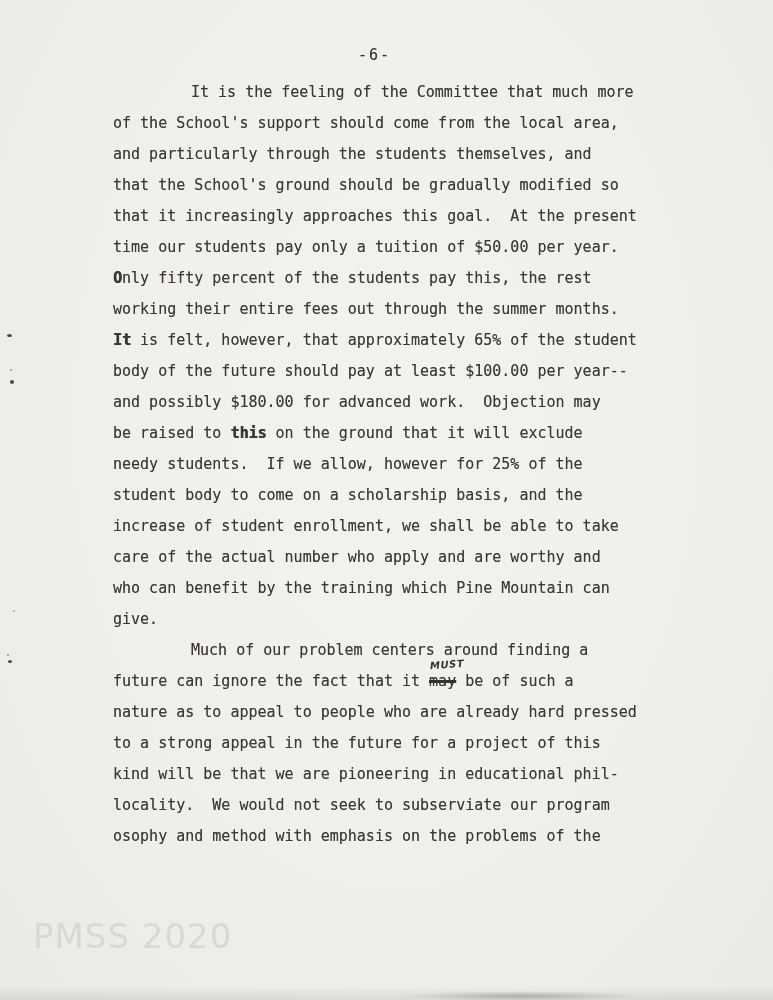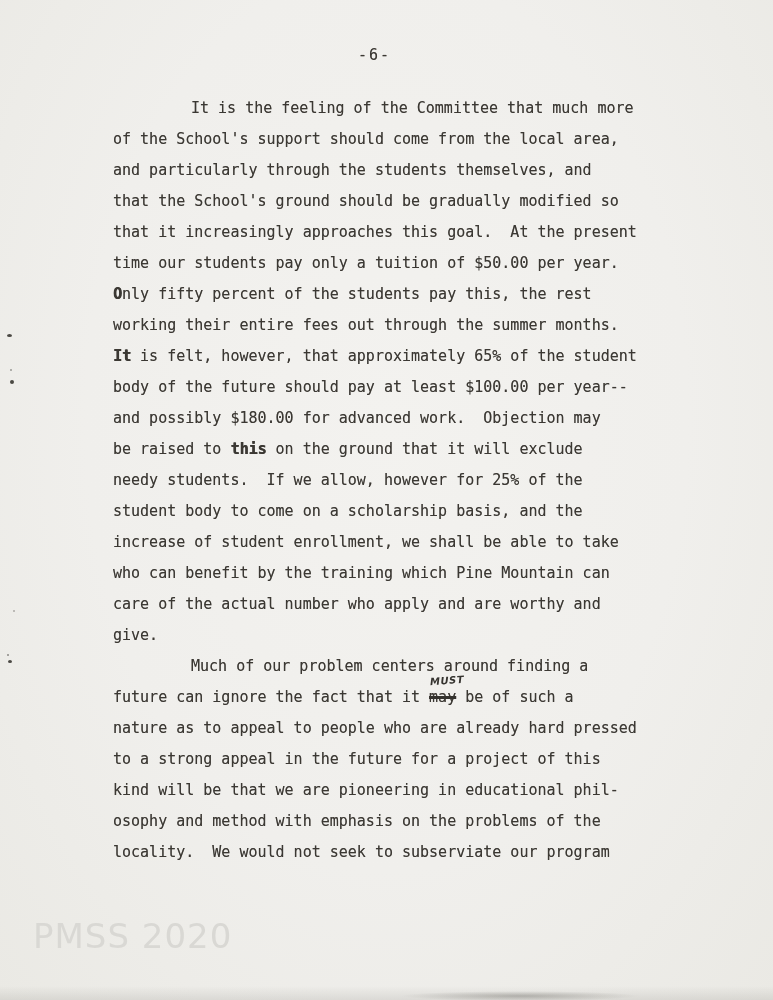--- a/index.html
+++ b/index.html
@@ -15,21 +15,21 @@
     background:linear-gradient(to bottom, rgba(0,0,0,0), rgba(90,88,82,0.13));
     pointer-events:none;
   }
   .page-number {
     position:absolute; top:46px; left:0; width:773px; text-align:center;
     transform:translateX(-12px);
     font-size:15px; letter-spacing:2px; color:#3b3833;
     text-shadow:0 0 0.5px rgba(59,56,51,0.55);
   }
   .doc {
-    position:absolute; left:113px; top:93px; width:600px;
+    position:absolute; left:113px; top:77px; width:600px;
     font-size:15px; line-height:31px; color:#3b3833;
     text-shadow:0 0 0.5px rgba(59,56,51,0.5);
   }
   .doc-line { white-space:pre; height:31px; }
   .doc-line.indent { padding-left:78px; }
   .seg { font: inherit; }
   .seg.bold { font-weight:bold; text-shadow:0.6px 0 0 currentColor; }
   .seg.strike {
     position:relative;
     text-decoration:line-through;
@@ -77,30 +77,30 @@
     <div class="doc-line"><span class="seg normal">time our students pay only a tuition of $50.00 per year.</span></div>
     <div class="doc-line"><span class="seg bold">O</span><span class="seg normal">nly fifty percent of the students pay this, the rest</span></div>
     <div class="doc-line"><span class="seg normal">working their entire fees out through the summer months.</span></div>
     <div class="doc-line"><span class="seg bold">It</span><span class="seg normal"> is felt, however, that approximately 65% of the student</span></div>
     <div class="doc-line"><span class="seg normal">body of the future should pay at least $100.00 per year--</span></div>
     <div class="doc-line"><span class="seg normal">and possibly $180.00 for advanced work.  Objection may</span></div>
     <div class="doc-line"><span class="seg normal">be raised to </span><span class="seg bold">this</span><span class="seg normal"> on the ground that it will exclude</span></div>
     <div class="doc-line"><span class="seg normal">needy students.  If we allow, however for 25% of the</span></div>
     <div class="doc-line"><span class="seg normal">student body to come on a scholarship basis, and the</span></div>
     <div class="doc-line"><span class="seg normal">increase of student enrollment, we shall be able to take</span></div>
+    <div class="doc-line"><span class="seg normal">care of the actual number who apply and are worthy and</span></div>
     <div class="doc-line"><span class="seg normal">who can benefit by the training which Pine Mountain can</span></div>
-    <div class="doc-line"><span class="seg normal">care of the actual number who apply and are worthy and</span></div>
     <div class="doc-line"><span class="seg normal">give.</span></div>
     <div class="doc-line indent"><span class="seg normal">Much of our problem centers around finding a</span></div>
     <div class="doc-line"><span class="seg normal">future can ignore the fact that it </span><span class="seg strike">may<span class="ins">MUST</span></span><span class="seg normal"> be of such a</span></div>
     <div class="doc-line"><span class="seg normal">nature as to appeal to people who are already hard pressed</span></div>
     <div class="doc-line"><span class="seg normal">to a strong appeal in the future for a project of this</span></div>
     <div class="doc-line"><span class="seg normal">kind will be that we are pioneering in educational phil-</span></div>
+    <div class="doc-line"><span class="seg normal">locality.  We would not seek to subserviate our program</span></div>
     <div class="doc-line"><span class="seg normal">osophy and method with emphasis on the problems of the</span></div>
-    <div class="doc-line"><span class="seg normal">locality.  We would not seek to subserviate our program</span></div>
   </div>
 
 <div class="watermark">PMSS 2020</div>
 
 <div class="speck s1"></div>
 <div class="speck s2"></div>
 <div class="speck s3"></div>
 <div class="speck s4"></div>
 <div class="speck s5"></div>
 <div class="speck s6"></div>

